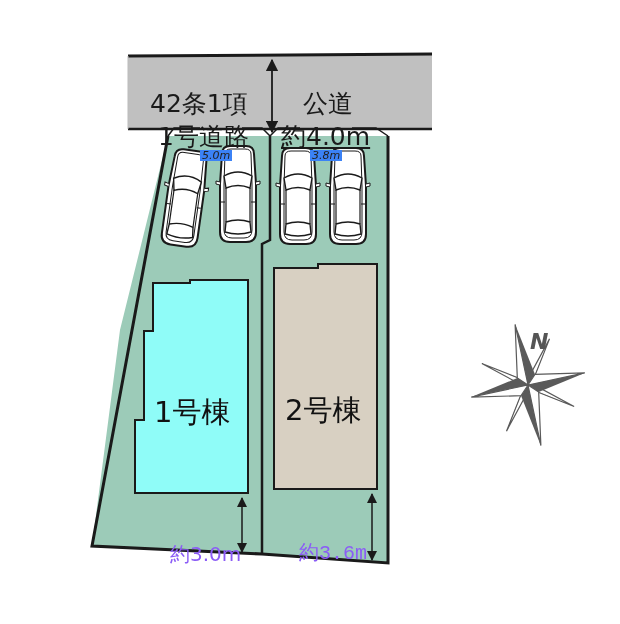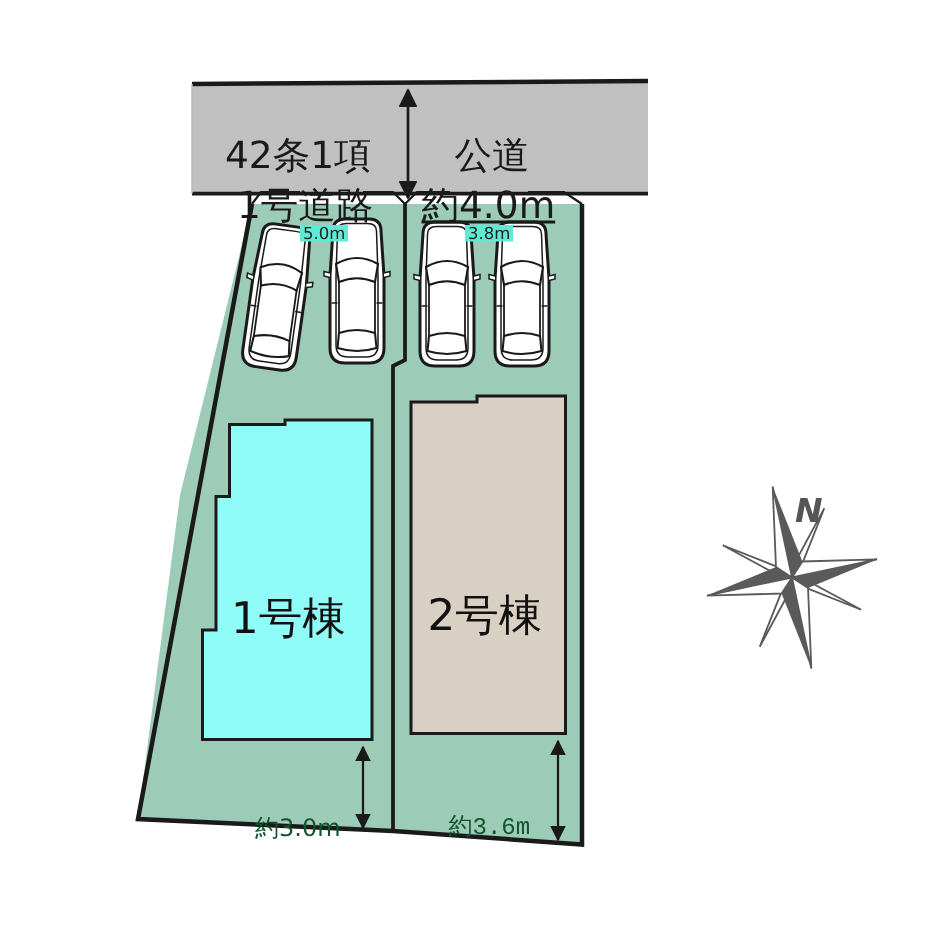--- a/index.html
+++ b/index.html
@@ -1,23 +1,23 @@
 <!DOCTYPE html>
 <html><head>
 <meta charset="utf-8">
 <style>
   html, body { margin: 0; padding: 0; background: #ffffff; }
   body { width: 620px; height: 624px; position: relative; overflow: hidden;
          font-family: "DejaVu Sans", "Liberation Sans", sans-serif; }
   #plan { position: absolute; left: 0; top: 0; width: 620px; height: 624px; }
   .lbl { position: absolute; color: #222; white-space: nowrap; line-height: 1; margin-top: 28px; }
   .road-text { font-size: 25px; color: #1a1a1a; letter-spacing: 0px; text-align: center; }
-  .dim-small { font-size: 11px; color: #222; background: #5eead4; padding: 0 2px; }
+  .dim-small { font-size: 11px; color: #222; background: #3b82f6; padding: 0 2px; font-style: italic; }
   .bldg-label { font-size: 29px; color: #111; font-weight: normal; }
-  .setback { font-size: 16px; color: #14532d; }
+  .setback { font-size: 20px; color: #8b5cf6; }
   .north { font-size: 22px; font-weight: bold; font-style: italic; color: #555; }
 </style>
 </head>
 <body>
 
 <svg id="plan" viewBox="0 0 620 624" xmlns="http://www.w3.org/2000/svg">
   <defs>
     <marker id="arrowEnd" viewBox="0 0 10 10" refX="9" refY="5" markerWidth="7" markerHeight="7" orient="auto-start-reverse">
       <path d="M0,0 L10,5 L0,10 z" fill="#1a1a1a"></path>
     </marker>

